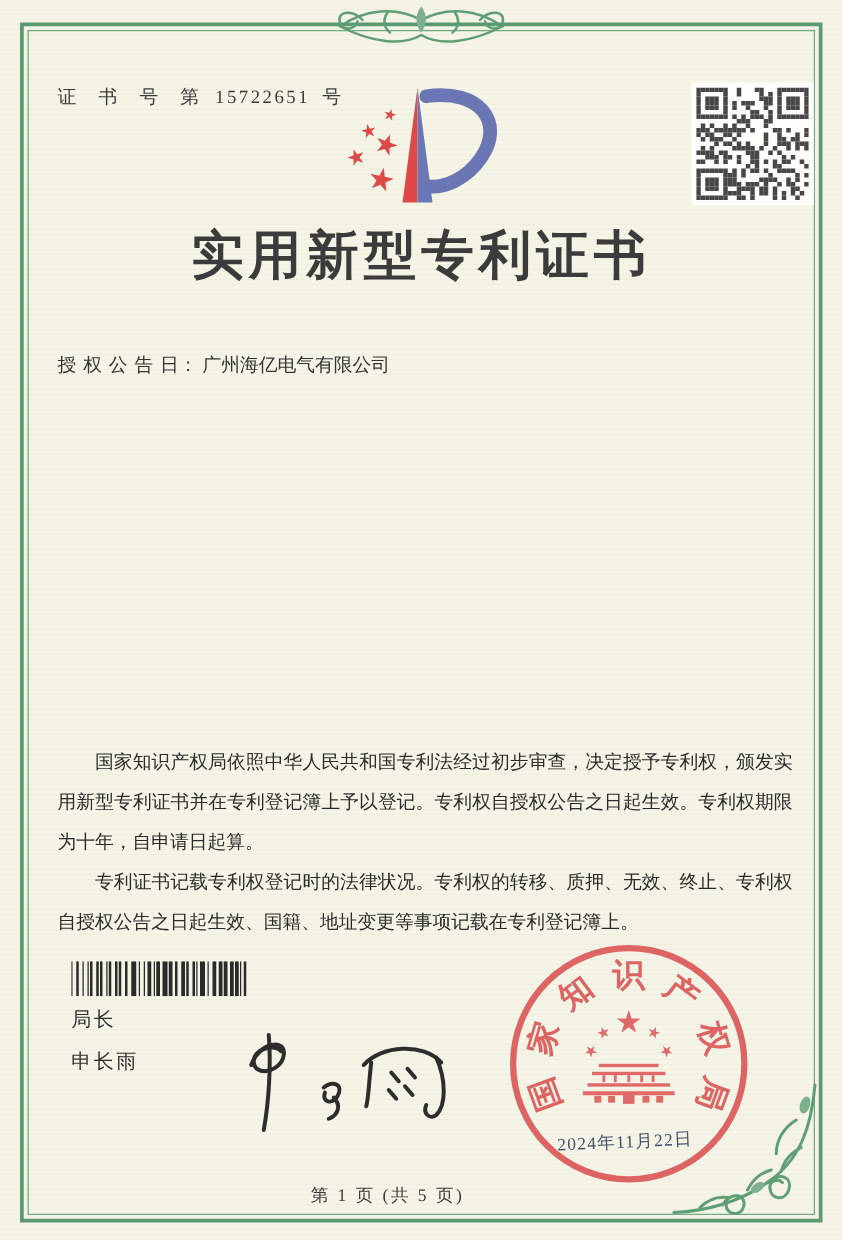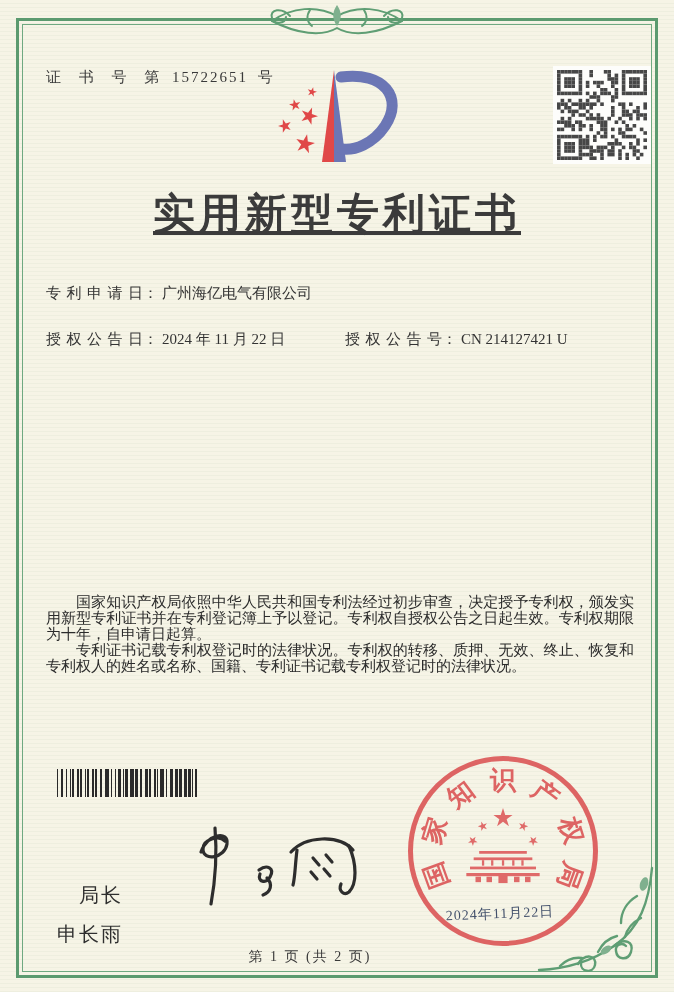--- a/index.html
+++ b/index.html
@@ -31,43 +31,43 @@
     position:absolute;left:46px;top:68px;font-size:15px;color:#3a3a3a;
   }
   .cert-no .lbl{letter-spacing:7px;}
   .cert-no .num{letter-spacing:2px;margin-left:2px;}
   .cert-no .suf{letter-spacing:1px;margin-left:6px;}
 
   .logo{position:absolute;left:262px;top:58px;}
   .qr{position:absolute;left:553px;top:66px;background:#fdfdfb;padding:4px;line-height:0;}
 
   .title{
-    position:absolute;left:0;width:674px;top:186px;text-align:center;
-    font-size:42px;font-weight:700;letter-spacing:4px;color:#3b3b3b;text-decoration:underline;
+    position:absolute;left:0;width:674px;top:176px;text-align:center;
+    font-size:42px;font-weight:700;letter-spacing:4px;color:#3b3b3b;
   }
 
   .fields{position:absolute;left:46px;top:282px;width:586px;font-size:15px;color:#333;}
   .frow{position:relative;line-height:23px;margin-bottom:23px;white-space:nowrap;}
   .flabel{
     display:inline-block;width:97px;
     text-align:justify;text-align-last:justify;
     vertical-align:top;
   }
   .fcolon{margin-right:4px;}
   .fright{position:absolute;left:299px;top:0;}
 
   .bodytext{
     position:absolute;left:46px;top:594px;width:588px;
-    font-size:15px;line-height:16px;color:#2b2b2b;text-align:justify;
+    font-size:15px;line-height:32px;color:#2b2b2b;text-align:justify;
   }
   .bodytext p{margin:0;text-indent:2em;}
 
   .barcode{position:absolute;left:57px;top:769px;line-height:0;}
 
-  .commissioner{position:absolute;left:57px;top:882px;font-size:20px;color:#2f2f2f;text-align:right;}
+  .commissioner{position:absolute;left:57px;top:806px;font-size:16px;color:#2f2f2f;}
   .commissioner div{margin-bottom:12px;letter-spacing:2px;}
   .signature{position:absolute;left:163px;top:822px;}
 
   .seal{position:absolute;left:408px;top:756px;width:190px;height:190px;z-index:4;opacity:.93;}
   .seal-ring{
     position:absolute;left:0;top:0;width:180px;height:180px;
     border:5px solid #dc5a5a;border-radius:50%;
   }
   .seal-char{
     position:absolute;left:50%;top:50%;
@@ -439,33 +439,27 @@
         <rect x="43.2" y="86.4" width="3.6" height="3.6"></rect>
         <rect x="61.2" y="86.4" width="3.6" height="3.6"></rect>
         <rect x="68.4" y="86.4" width="3.6" height="3.6"></rect>
         <rect x="79.2" y="86.4" width="3.6" height="3.6"></rect>
       </svg></div>
 
   <div class="title">实用新型专利证书</div>
 
   <div class="fields">
     <div class="frow">
-      <span class="flabel">专利申请日</span><span class="fcolon">：</span><span>广州海亿电气有限公司</span>
-    </div>
-    <div class="frow">
-      <span class="flabel">授权公告日</span><span class="fcolon">：</span><span>2024 年 11 月 22 日</span>
-      <span class="fright">
-        <span class="flabel">授权公告号</span><span class="fcolon">：</span><span>CN 214127421 U</span>
-      </span>
+      <span class="flabel">授权公告日</span><span class="fcolon">：</span><span>广州海亿电气有限公司</span>
     </div>
   </div>
 
   <div class="bodytext">
     <p>国家知识产权局依照中华人民共和国专利法经过初步审查，决定授予专利权，颁发实用新型专利证书并在专利登记簿上予以登记。专利权自授权公告之日起生效。专利权期限为十年，自申请日起算。</p>
-    <p>专利证书记载专利权登记时的法律状况。专利权的转移、质押、无效、终止、恢复和专利权人的姓名或名称、国籍、专利证书记载专利权登记时的法律状况。</p>
+    <p>专利证书记载专利权登记时的法律状况。专利权的转移、质押、无效、终止、专利权自授权公告之日起生效、国籍、地址变更等事项记载在专利登记簿上。</p>
   </div>
 
   <div class="barcode"><svg width="148" height="28" viewBox="0 0 148 28" fill="#2a2a2a">
         <rect x="0" y="0" width="1" height="28"></rect>
         <rect x="4" y="0" width="2" height="28"></rect>
         <rect x="9" y="0" width="1" height="28"></rect>
         <rect x="13" y="0" width="1" height="28"></rect>
         <rect x="15" y="0" width="2" height="28"></rect>
         <rect x="20" y="0" width="2" height="28"></rect>
         <rect x="23" y="0" width="2" height="28"></rect>
@@ -549,15 +543,15 @@
         <rect x="42" y="88" width="6" height="6"></rect>
         <rect x="55" y="87" width="10" height="8"></rect>
         <rect x="72" y="88" width="6" height="6"></rect>
         <rect x="84" y="88" width="6" height="6"></rect>
         <rect x="20" y="84" width="80" height="3.5"></rect>
       </g>
     </svg>
   </div>
   <div class="seal-date">2024年11月22日</div>
 
-  <div class="footer">第 1 页 (共 2 页)</div>
+  <div class="footer">第 1 页 (共 5 页)</div>
 
 </div>
 
 </body></html>

